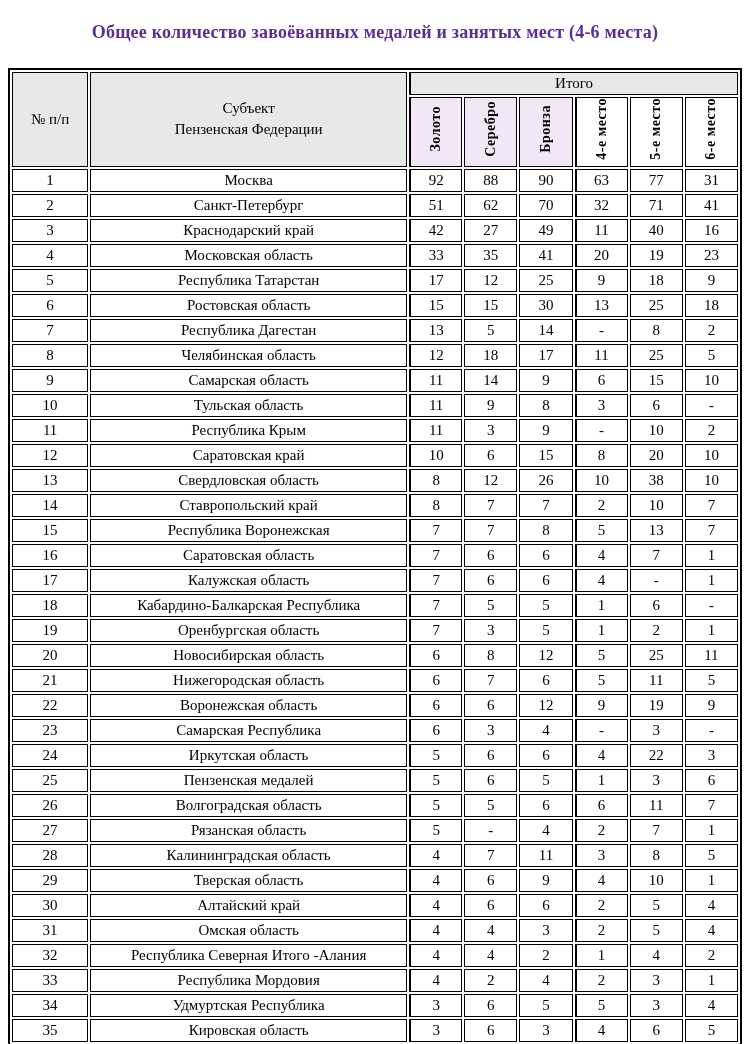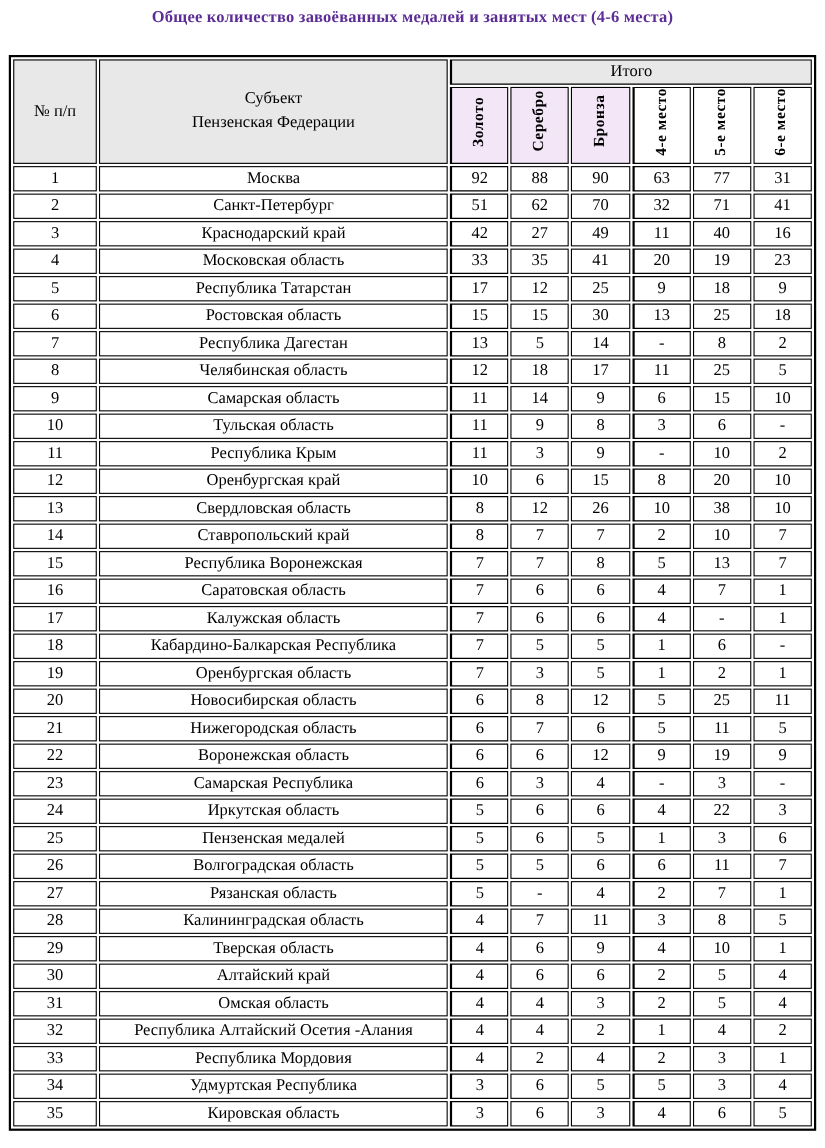--- a/index.html
+++ b/index.html
@@ -9,24 +9,24 @@
     width: 750px;
     font-family: "Liberation Serif", "DejaVu Serif", serif;
   }
   .page {
     width: 750px;
     height: 1044px;
     background: #ffffff;
     overflow: hidden;
   }
   .doc-title {
-    margin-top: 5px;
+    margin-top: 19px;
     text-align: center;
     font-weight: bold;
-    font-size: 15px;
+    font-size: 18px;
     line-height: 1.5;
     color: var(--title-color, #5c2d96);
     letter-spacing: 0.2px;
   }
   table.medals {
     border-collapse: separate;
     border-spacing: 2px;
     border: 2px solid #000000;
     margin: 22px 0 0 8px;
     width: 734px;
@@ -239,21 +239,21 @@
           <td class="subject">Республика Крым</td>
           <td class="sep-left">11</td>
           <td>3</td>
           <td>9</td>
           <td class="sep-left">-</td>
           <td>10</td>
           <td>2</td>
         </tr>
         <tr>
           <td>12</td>
-          <td class="subject">Оренбургская край</td>
+          <td class="subject">Саратовская край</td>
           <td class="sep-left">10</td>
           <td>6</td>
           <td>15</td>
           <td class="sep-left">8</td>
           <td>20</td>
           <td>10</td>
         </tr>
         <tr>
           <td>13</td>
           <td class="subject">Свердловская область</td>
@@ -439,21 +439,21 @@
           <td class="subject">Омская область</td>
           <td class="sep-left">4</td>
           <td>4</td>
           <td>3</td>
           <td class="sep-left">2</td>
           <td>5</td>
           <td>4</td>
         </tr>
         <tr>
           <td>32</td>
-          <td class="subject">Республика Алтайский Осетия -Алания</td>
+          <td class="subject">Республика Северная Итого -Алания</td>
           <td class="sep-left">4</td>
           <td>4</td>
           <td>2</td>
           <td class="sep-left">1</td>
           <td>4</td>
           <td>2</td>
         </tr>
         <tr>
           <td>33</td>
           <td class="subject">Республика Мордовия</td>

